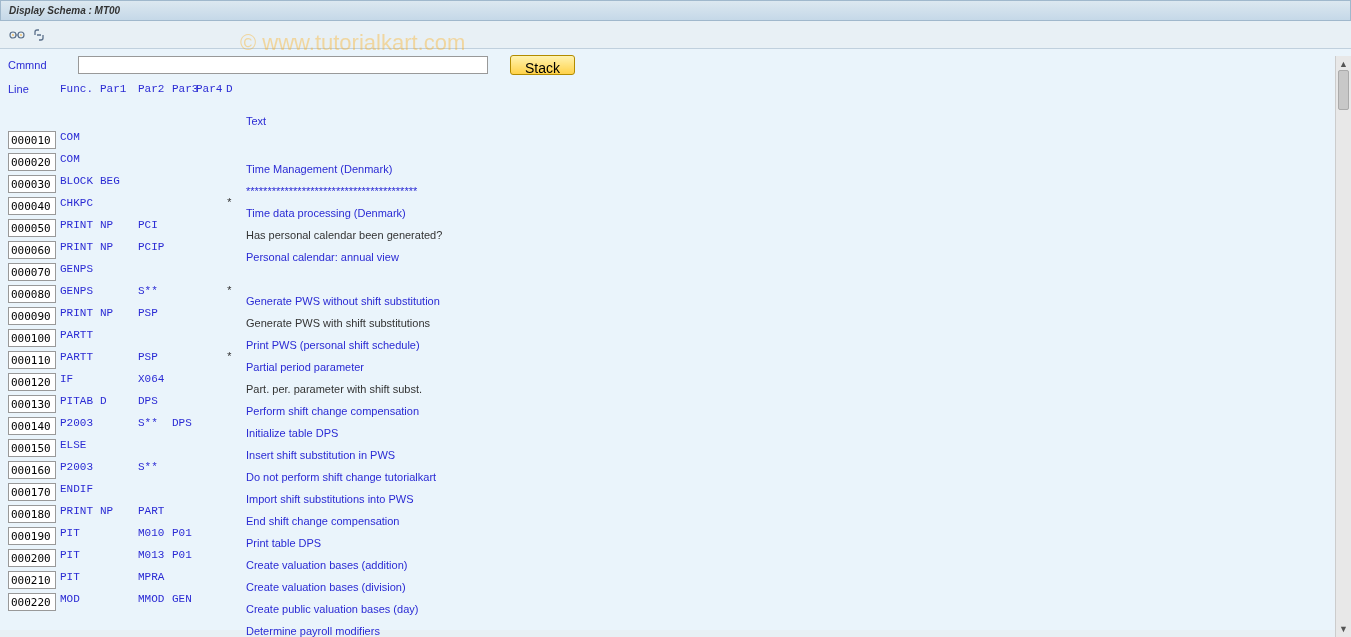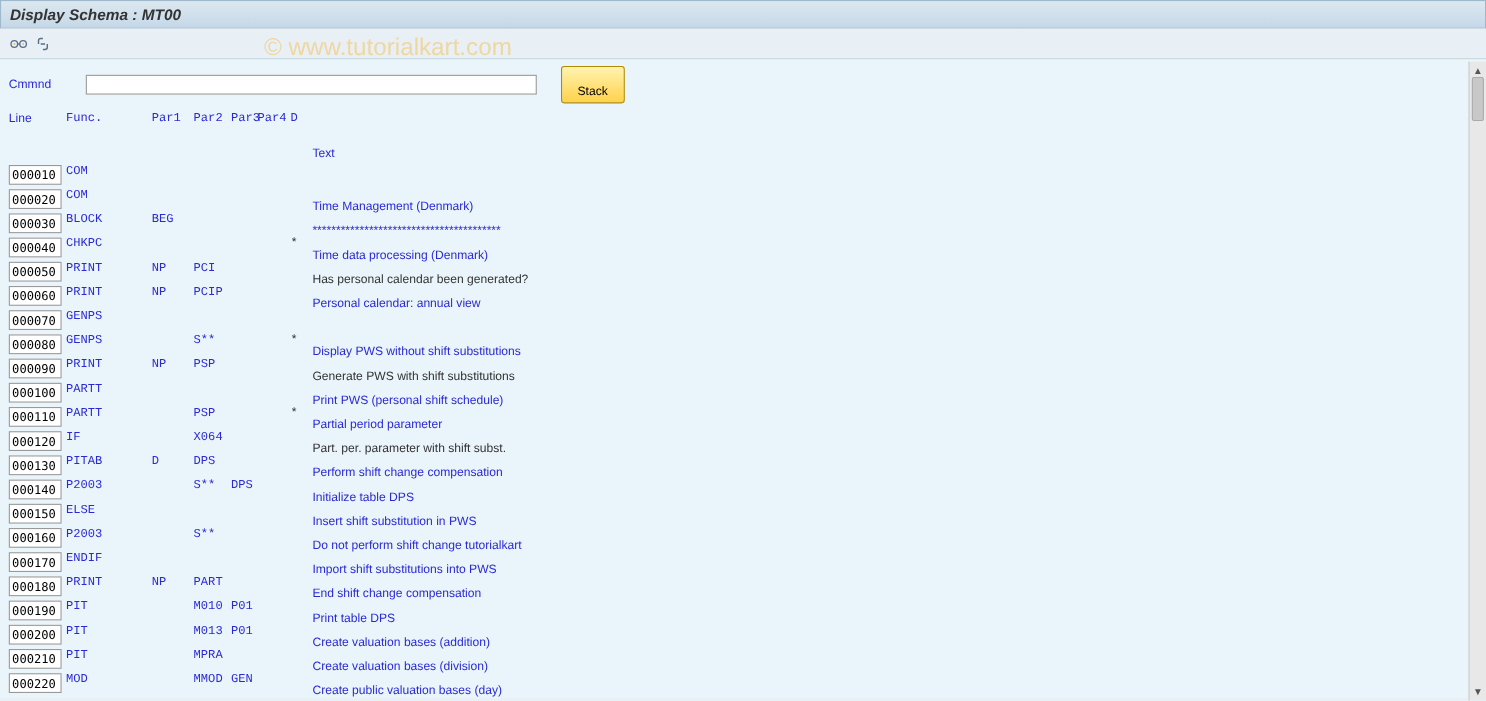--- a/index.html
+++ b/index.html
@@ -11,21 +11,21 @@
       height: 637px;
       overflow: hidden;
       position: relative;
     }
     .title-bar {
       background: linear-gradient(to bottom, #dce8f0, #c5d8e8);
       border: 1px solid #a0b8cc;
       padding: 4px 8px;
       font-weight: bold;
       font-style: italic;
-      font-size: 14px;
+      font-size: 10px;
       color: #333;
     }
     .toolbar {
       background: #e8f0f5;
       padding: 4px 8px;
       border-bottom: 1px solid #c0d0dd;
       display: flex;
       align-items: center;
       gap: 4px;
       height: 28px;
@@ -68,40 +68,40 @@
       height: 18px;
       border: 1px solid #999;
       background: #fff;
       font-size: 11px;
       padding: 0 2px;
     }
     .stack-btn {
       background: linear-gradient(to bottom, #fff3b0, #ffd24a);
       border: 1px solid #b28b00;
       border-radius: 3px;
-      padding: 16px 14px;
-      font-size: 11px;
+      padding: 4px 14px;
+      font-size: 14px;
       cursor: pointer;
       height: 20px;
     }
     .header-row {
       display: flex;
       color: #2a2ad4;
       padding: 2px 0 4px 0;
       font-size: 11px;
     }
     .data-row {
       display: flex;
       align-items: flex-start;
       height: 22px;
       font-size: 11px;
     }
     .col-line { width: 52px; }
     .col-func { width: 40px; }
-    .col-par1 { width: 38px; margin-left: 38px; }
+    .col-par1 { width: 38px; }
     .col-par2 { width: 34px; }
     .col-par3 { width: 24px; }
     .col-par4 { width: 30px; }
     .col-d { width: 20px; }
     .col-text { flex: 1; margin-top: 32px; }
     .line-input {
       width: 48px;
       height: 18px;
       border: 1px solid #999;
       background: #fff;
@@ -254,21 +254,21 @@
         <span class="col-d mono black-text"></span>
       </div>
       <div class="data-row">
         <span class="col-line"><input class="line-input" type="text" value="000070" style=""></span>
         <span class="col-func mono blue-text">GENPS</span>
         <span class="col-par1 mono black-text"></span>
         <span class="col-par2 mono black-text"></span>
         <span class="col-par3 mono black-text"></span>
         <span class="col-par4 mono black-text"></span>
         <span class="col-d mono black-text"></span>
-        <span class="col-text blue-text">Display PWS without shift substitutions</span>
+        <span class="col-text blue-text">Generate PWS without shift substitution</span>
       </div>
       <div class="data-row">
         <span class="col-line"><input class="line-input" type="text" value="000080" style=""></span>
         <span class="col-func mono blue-text">GENPS</span>
         <span class="col-par1 mono black-text"></span>
         <span class="col-par2 mono blue-text">S**</span>
         <span class="col-par3 mono black-text"></span>
         <span class="col-par4 mono black-text"></span>
         <span class="col-d mono black-text">*</span>
         <span class="col-text black-text">Generate PWS with shift substitutions</span>

